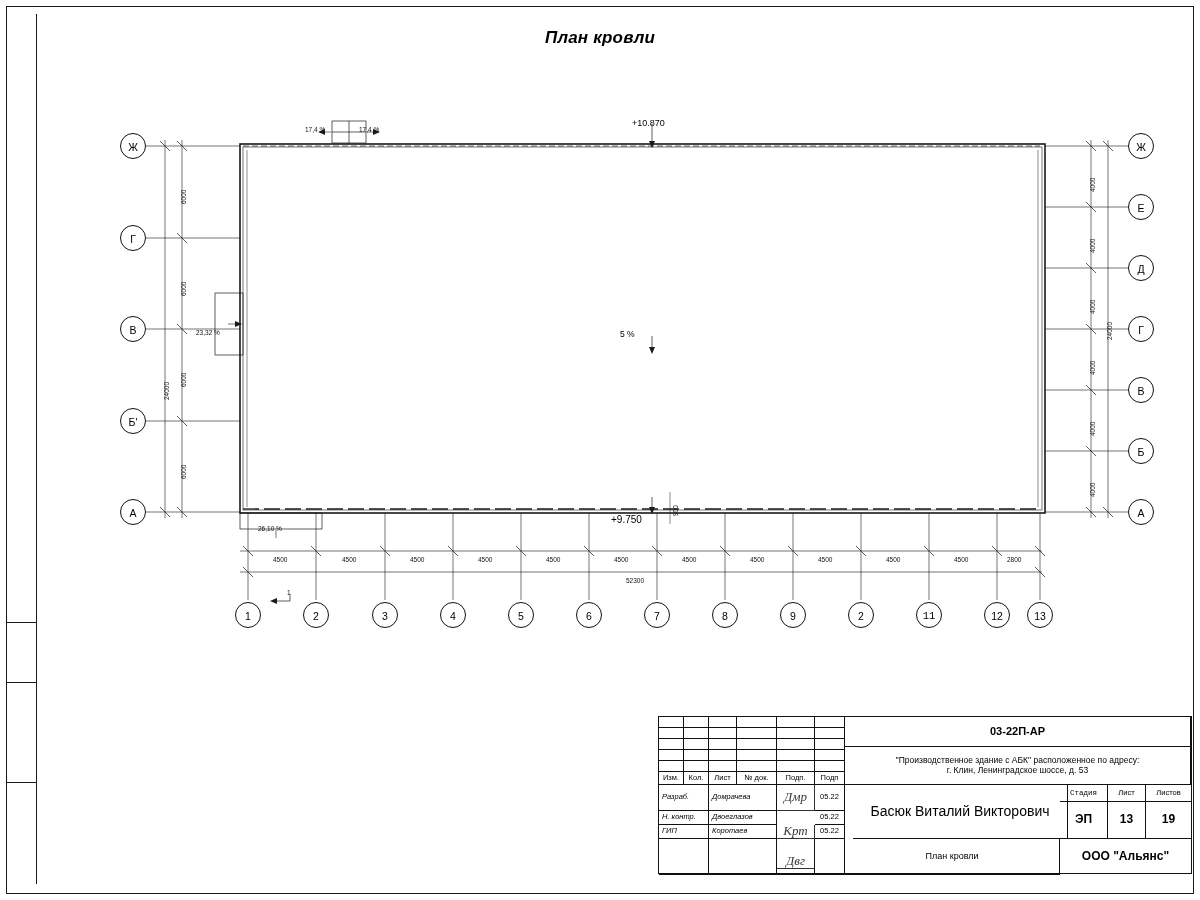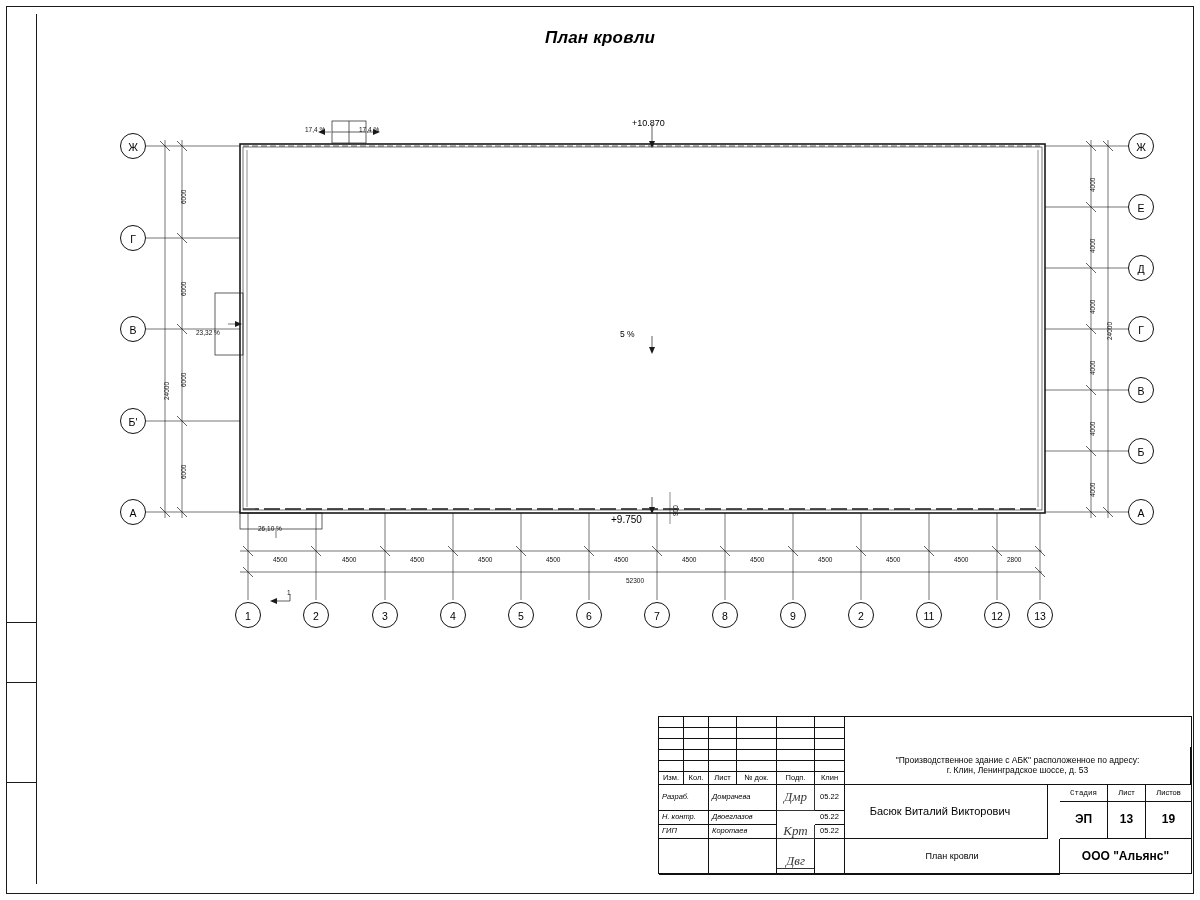--- a/index.html
+++ b/index.html
@@ -284,21 +284,21 @@
   <div class="axis-circle" style="left:235px;top:602px;">1</div>
   <div class="axis-circle" style="left:303px;top:602px;">2</div>
   <div class="axis-circle" style="left:372px;top:602px;">3</div>
   <div class="axis-circle" style="left:440px;top:602px;">4</div>
   <div class="axis-circle" style="left:508px;top:602px;">5</div>
   <div class="axis-circle" style="left:576px;top:602px;">6</div>
   <div class="axis-circle" style="left:644px;top:602px;">7</div>
   <div class="axis-circle" style="left:712px;top:602px;">8</div>
   <div class="axis-circle" style="left:780px;top:602px;">9</div>
   <div class="axis-circle" style="left:848px;top:602px;">2</div>
-  <div class="axis-circle" style="left:916px;top:602px;">11</div>
+  <div class="axis-circle" style="left:916px;top:602px;font-family:Liberation Mono, monospace;">11</div>
   <div class="axis-circle" style="left:984px;top:602px;">12</div>
   <div class="axis-circle" style="left:1027px;top:602px;">13</div>
 
   <div class="dimtext vert" style="left:180px;top:204px;">6000</div>
   <div class="dimtext vert" style="left:180px;top:296px;">6000</div>
   <div class="dimtext vert" style="left:180px;top:387px;">6000</div>
   <div class="dimtext vert" style="left:180px;top:479px;">6000</div>
   <div class="dimtext vert" style="left:163px;top:400px;">24000</div>
 
   <div class="dimtext vert" style="left:1089px;top:192px;">4000</div>
@@ -368,21 +368,21 @@
     <div class="cell" style="left:50px;top:44px;width:28px;height:11px;"></div>
     <div class="cell" style="left:78px;top:44px;width:40px;height:11px;"></div>
     <div class="cell" style="left:118px;top:44px;width:38px;height:11px;"></div>
     <div class="cell" style="left:156px;top:44px;width:30px;height:11px;"></div>
 
     <div class="cell tiny" style="left:0;top:55px;width:25px;height:13px;">Изм.</div>
     <div class="cell tiny" style="left:25px;top:55px;width:25px;height:13px;">Кол.</div>
     <div class="cell tiny" style="left:50px;top:55px;width:28px;height:13px;">Лист</div>
     <div class="cell tiny" style="left:78px;top:55px;width:40px;height:13px;">№ док.</div>
     <div class="cell tiny" style="left:118px;top:55px;width:38px;height:13px;">Подп.</div>
-    <div class="cell tiny" style="left:156px;top:55px;width:30px;height:13px;">Клин</div>
+    <div class="cell tiny" style="left:156px;top:55px;width:30px;height:13px;">Подп</div>
 
     <div class="cell tiny left" style="left:0;top:68px;width:50px;height:26px;">Разраб.</div>
     <div class="cell tiny left" style="left:50px;top:68px;width:68px;height:26px;">Домрачева</div>
     <div class="cell sig" style="left:118px;top:68px;width:38px;height:26px;">Дмр</div>
     <div class="cell tiny" style="left:156px;top:68px;width:30px;height:26px;">05.22</div>
 
     <div class="cell tiny left" style="left:0;top:94px;width:50px;height:14px;text-align:center;">Н. контр.</div>
     <div class="cell tiny left" style="left:50px;top:94px;width:68px;height:14px;">Двоеглазов</div>
     <div class="cell sig" style="left:118px;top:94px;width:38px;height:14px;margin-top:44px;">Двг</div>
     <div class="cell tiny" style="left:156px;top:94px;width:30px;height:14px;">05.22</div>
@@ -390,27 +390,28 @@
     <div class="cell tiny left" style="left:0;top:108px;width:50px;height:14px;">ГИП</div>
     <div class="cell tiny left" style="left:50px;top:108px;width:68px;height:14px;">Коротаев</div>
     <div class="cell sig" style="left:118px;top:108px;width:38px;height:14px;">Крт</div>
     <div class="cell tiny" style="left:156px;top:108px;width:30px;height:14px;">05.22</div>
 
     <div class="cell" style="left:0;top:122px;width:50px;height:36px;"></div>
     <div class="cell" style="left:50px;top:122px;width:68px;height:36px;"></div>
     <div class="cell" style="left:118px;top:122px;width:38px;height:36px;"></div>
     <div class="cell" style="left:156px;top:122px;width:30px;height:36px;"></div>
 
+    <div class="cell bold" style="left:186px;top:0;width:346px;height:30px;font-size:11px;">03-22П-АР</div>
 
     <div class="cell" style="left:186px;top:30px;width:346px;height:38px;flex-direction:column;font-size:8.5px;">
       <span>"Производственное здание с АБК" расположенное по адресу:</span>
       <span>г. Клин, Ленинградское шоссе, д. 53</span>
     </div>
 
-    <div class="cell" style="left:174px;top:68px;width:215px;height:54px;font-size:11px;">Басюк Виталий Викторович</div>
+    <div class="cell" style="left:194px;top:68px;width:215px;height:54px;font-size:14px;">Басюк Виталий Викторович</div>
 
     <div class="cell" style="left:186px;top:122px;width:215px;height:36px;font-size:9px;">План кровли</div>
 
     <div class="cell tiny" style="left:401px;top:68px;width:48px;height:17px;font-family:Liberation Mono, monospace;">Стадия</div>
     <div class="cell tiny" style="left:449px;top:68px;width:38px;height:17px;">Лист</div>
     <div class="cell tiny noborder-r" style="left:487px;top:68px;width:45px;height:17px;">Листов</div>
 
     <div class="cell bold" style="left:401px;top:85px;width:48px;height:37px;font-size:12px;">ЭП</div>
     <div class="cell bold" style="left:449px;top:85px;width:38px;height:37px;font-size:12px;">13</div>
     <div class="cell bold noborder-r" style="left:487px;top:85px;width:45px;height:37px;font-size:12px;">19</div>

